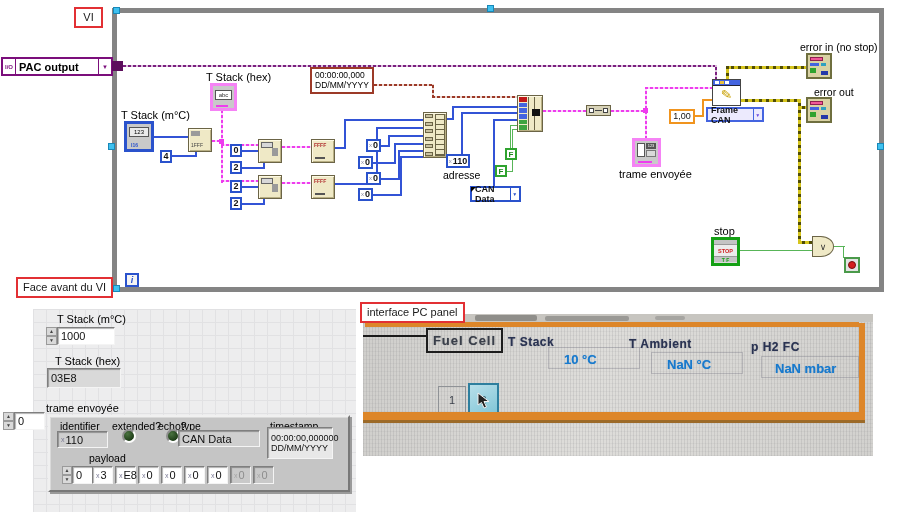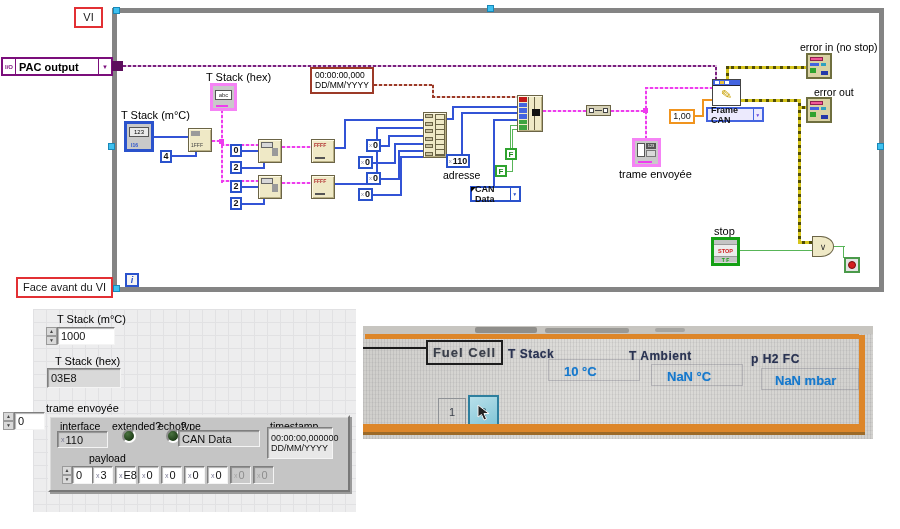--- a/index.html
+++ b/index.html
@@ -37,33 +37,34 @@
 .fld{position:absolute;border:1px solid;border-color:#7f7f7f #f4f4f4 #f4f4f4 #7f7f7f;box-shadow:inset 1px 1px 1px rgba(0,0,0,.30);font-size:11px;display:flex;align-items:center;padding-left:3px;background:#fff;z-index:6;color:#111}
 .fld.gray{background:#cfcfcf}
 .fld .x{font-size:7px;color:#7a7a94;margin-right:1px}
 .fld.off{background:#c9c9c9;color:#8d8d8d}
 .fld.off .x{color:#a5a5a5}
 .spin{position:absolute;width:11px;height:18px;display:flex;flex-direction:column;z-index:6}
 .spin i{flex:1;background:#d9d9d9;border:1px solid #9a9a9a;display:flex;align-items:center;justify-content:center;font-size:5px;color:#444;font-style:normal;line-height:5px}
 .led{position:absolute;width:14px;height:14px;border-radius:50%;background:radial-gradient(circle at 35% 30%,#4a7340,#1c3a15 75%);border:2px solid;border-color:#8f8f8f #fdfdfd #fdfdfd #8f8f8f;z-index:6}
 .cluster{position:absolute;background:#c5c5c5;border:2px solid;border-color:#f0f0f0 #787878 #787878 #f0f0f0;box-shadow:2px 2px 0 #9a9a9a,inset 1px 1px 0 #dadada;z-index:5}
 
-.photo{position:absolute;left:363px;top:326px;width:510px;height:113px;z-index:1;overflow:hidden;background:repeating-linear-gradient(90deg,rgba(70,70,78,.10) 0 1px,rgba(255,255,255,0) 1px 3px),repeating-linear-gradient(0deg,rgba(70,70,78,.05) 0 1px,rgba(255,255,255,0) 1px 4px),linear-gradient(100deg,#cfcecb,#dedddA 45%,#d2d1ce)}
+.photo{position:absolute;left:363px;top:314px;width:510px;height:142px;z-index:1;overflow:hidden;background:repeating-linear-gradient(90deg,rgba(70,70,78,.10) 0 1px,rgba(255,255,255,0) 1px 3px),repeating-linear-gradient(0deg,rgba(70,70,78,.05) 0 1px,rgba(255,255,255,0) 1px 4px),linear-gradient(100deg,#cfcecb,#dedddA 45%,#d2d1ce)}
 .photo .lbl{position:absolute;font-weight:bold;color:#2a3352;font-size:12px;text-shadow:0 0 1px rgba(42,51,82,.5);letter-spacing:.5px;white-space:nowrap}
 .photo .val{position:absolute;font-weight:bold;color:#1779cd;font-size:13px;text-shadow:0 0 1px rgba(23,121,205,.45);white-space:nowrap}
 .photo .frame{position:absolute;border:1px solid rgba(100,100,115,.30)}
 .ostripe{position:absolute;background:#dd8629;z-index:2}
 </style>
 </head>
 <body>
 
 <div id="root">
 
   <div class="redbox" style="left:74px;top:7px;width:29px;text-align:center"><span>VI</span></div>
   <div class="redbox" style="left:16px;top:277px"><span>Face avant du VI</span></div>
+  <div class="redbox" style="left:360px;top:302px"><span>interface PC panel</span></div>
 
   <div>
 
     <div style="position:absolute;left:112px;top:8px;width:772px;height:284px;border:5px solid #848484;z-index:1"></div>
     <div class="handle" style="left:113px;top:7px"></div>
     <div class="handle" style="left:487px;top:5px"></div>
     <div class="handle" style="left:108px;top:143px"></div>
     <div class="handle" style="left:877px;top:143px"></div>
     <div class="handle" style="left:113px;top:285px"></div>
 
@@ -347,21 +348,21 @@
   <div class="spin" style="left:3px;top:412px">
       <i>▲</i>
       <i>▼</i>
     </div>
   <div class="fld" style="left:14px;top:412px;width:31px;height:18px">
       <span>0</span>
     </div>
 
   <div class="cluster" style="left:48px;top:415px;width:302px;height:77px"></div>
 
-  <div class="fplabel" style="left:60px;top:420px;font-size:10.5px">interface</div>
+  <div class="fplabel" style="left:60px;top:420px;font-size:10.5px">identifier</div>
   <div class="fld gray" style="left:57px;top:431px;width:51px;height:17px">
       <span class="x">x</span>
       <span>110</span>
     </div>
 
   <div class="fplabel" style="left:112px;top:420px;font-size:10.5px">extended?</div>
   <div class="led" style="left:122px;top:429px"></div>
 
   <div class="fplabel" style="left:158px;top:420px;font-size:10.5px">echo?</div>
   <div class="led" style="left:166px;top:429px"></div>

